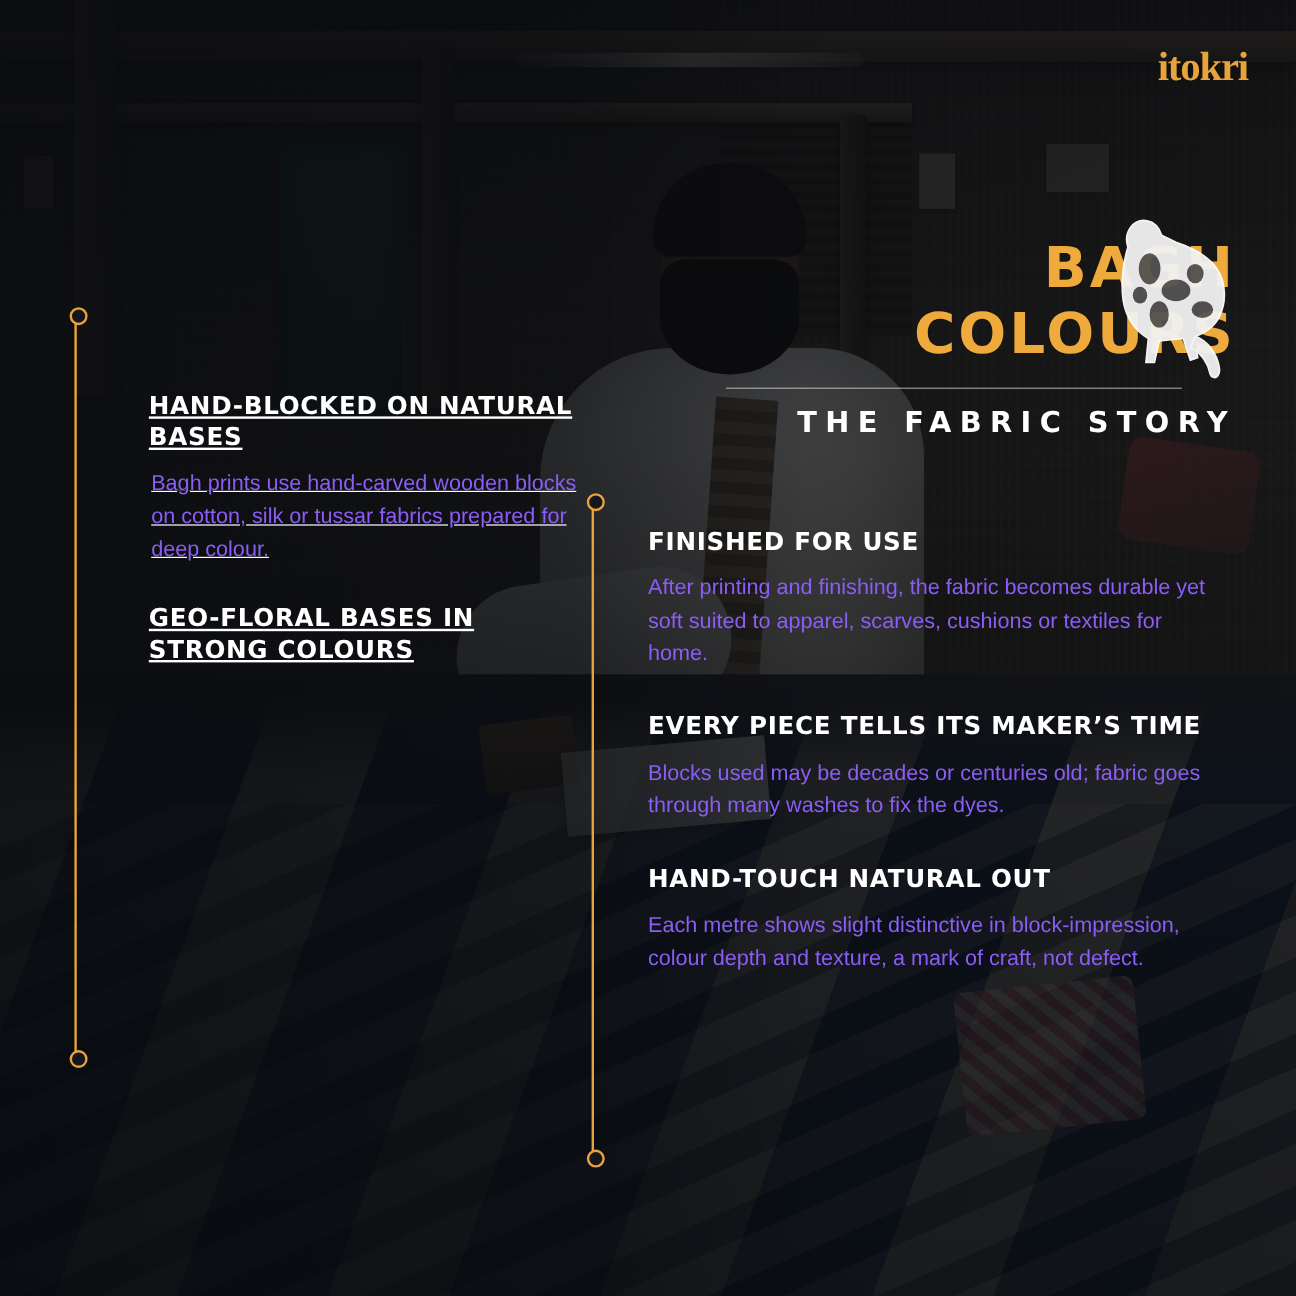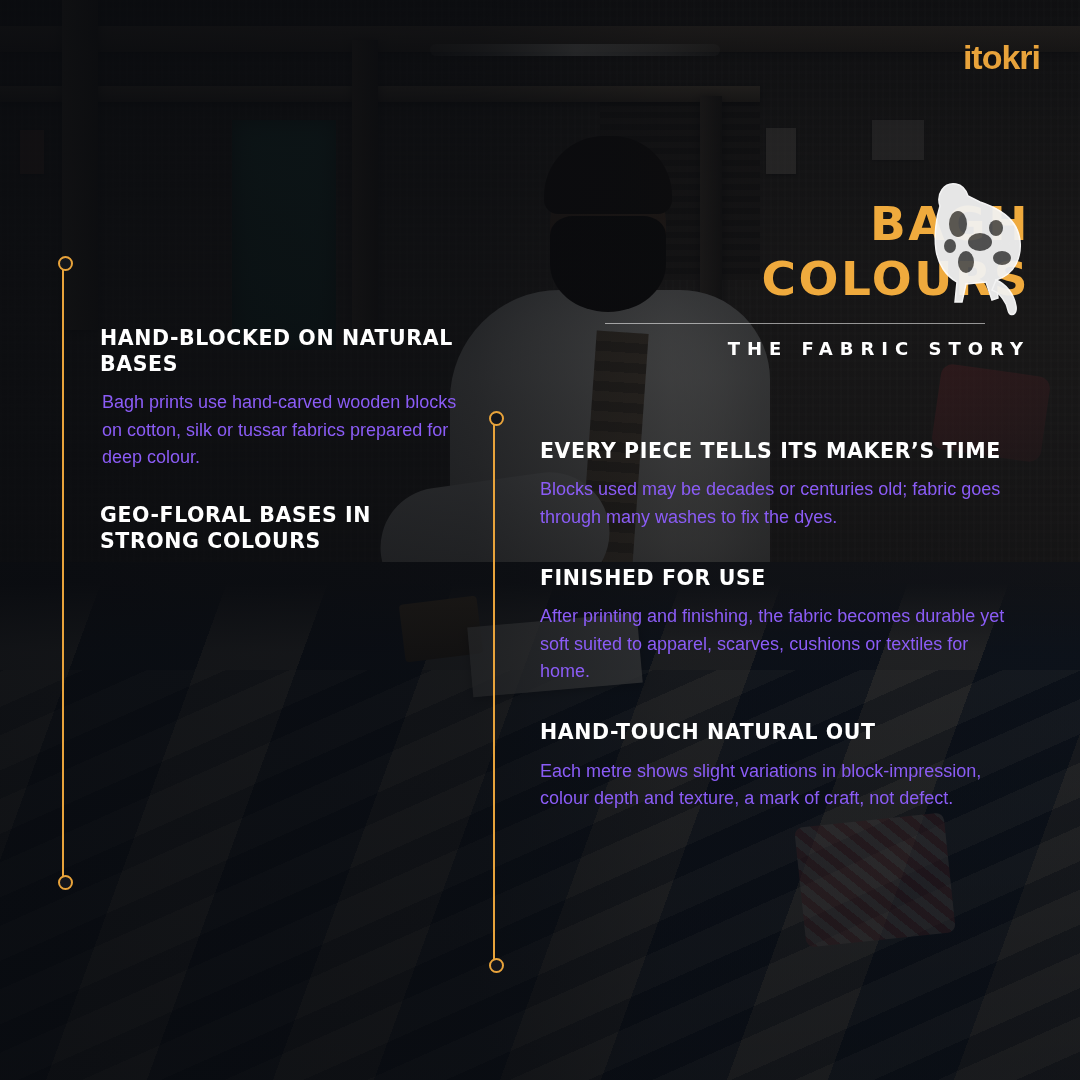--- a/index.html
+++ b/index.html
@@ -161,21 +161,21 @@
   }
 
   
   .logo {
     position: absolute;
     right: 40px; top: 38px;
     font-size: 34px;
     letter-spacing: -1px;
     font-weight: 700;
     color: #e8a33b;
-    font-family: Liberation Sans, sans-serif;
+    font-family: Liberation Serif, serif;
   }
 
   
   .title-wrap {
     position: absolute;
     left: 560px; top: 196px; width: 470px;
     text-align: right;
   }
   .title-line1, .title-line2 {
     font-family: "DejaVu Sans", sans-serif;
@@ -185,21 +185,21 @@
     color: #efaa3d;
     line-height: 1.18;
   }
   .title-rule {
     width: 380px; height: 1px; margin: 16px auto 14px;
     background: rgba(255,255,255,.55);
   }
   .subtitle {
     font-family: "DejaVu Sans", sans-serif;
     font-weight: 700;
-    font-size: 18px;
+    font-size: 24px;
     letter-spacing: 7px;
     color: #ffffff;
   }
   .cow-mark {
     position: absolute;
     right: -12px; top: -24px;
     width: 120px; height: 150px;
     opacity: .95;
   }
 
@@ -218,21 +218,21 @@
     border: 2px solid #e8a33b;
     background: #14161c;
   }
   .timeline .node.top { top: -6px; }
   .timeline .node.bottom { bottom: -6px; }
   .timeline.left { left: 62px; top: 262px; height: 622px; }
   .timeline.right { left: 493px; top: 417px; height: 550px; }
 
   
   .col { position: absolute; }
-  .col.left { left: 100px; top: 325px; width: 368px; }
+  .col.left { left: 124px; top: 325px; width: 368px; text-decoration: underline; }
   .col.right { left: 540px; top: 438px; width: 470px; }
 
   .item { margin-bottom: 30px; }
   .item:last-child { margin-bottom: 0; }
   .item h3 {
     margin: 0 0 12px 0;
     font-family: "DejaVu Sans", sans-serif;
     font-weight: 700;
     font-size: 20.5px;
     letter-spacing: .6px;
@@ -331,26 +331,26 @@
       <h3>HAND-BLOCKED ON NATURAL BASES</h3>
       <p>Bagh prints use hand-carved wooden blocks on cotton, silk or tussar fabrics prepared for deep colour.</p>
     </div>
     <div class="item">
       <h3>GEO-FLORAL BASES IN STRONG COLOURS</h3>
     </div>
   </div>
 
   <div class="col right">
     <div class="item">
+      <h3>FINISHED FOR USE</h3>
+      <p>After printing and finishing, the fabric becomes durable yet soft suited to apparel, scarves, cushions or textiles for home.</p>
+    </div>
+    <div class="item">
       <h3>EVERY PIECE TELLS ITS MAKER’S TIME</h3>
       <p>Blocks used may be decades or centuries old; fabric goes through many washes to fix the dyes.</p>
     </div>
     <div class="item">
-      <h3>FINISHED FOR USE</h3>
-      <p>After printing and finishing, the fabric becomes durable yet soft suited to apparel, scarves, cushions or textiles for home.</p>
-    </div>
-    <div class="item">
       <h3>HAND-TOUCH NATURAL OUT</h3>
-      <p>Each metre shows slight variations in block-impression, colour depth and texture, a mark of craft, not defect.</p>
+      <p>Each metre shows slight distinctive in block-impression, colour depth and texture, a mark of craft, not defect.</p>
     </div>
   </div>
 
 </div>
 
 </body></html>

